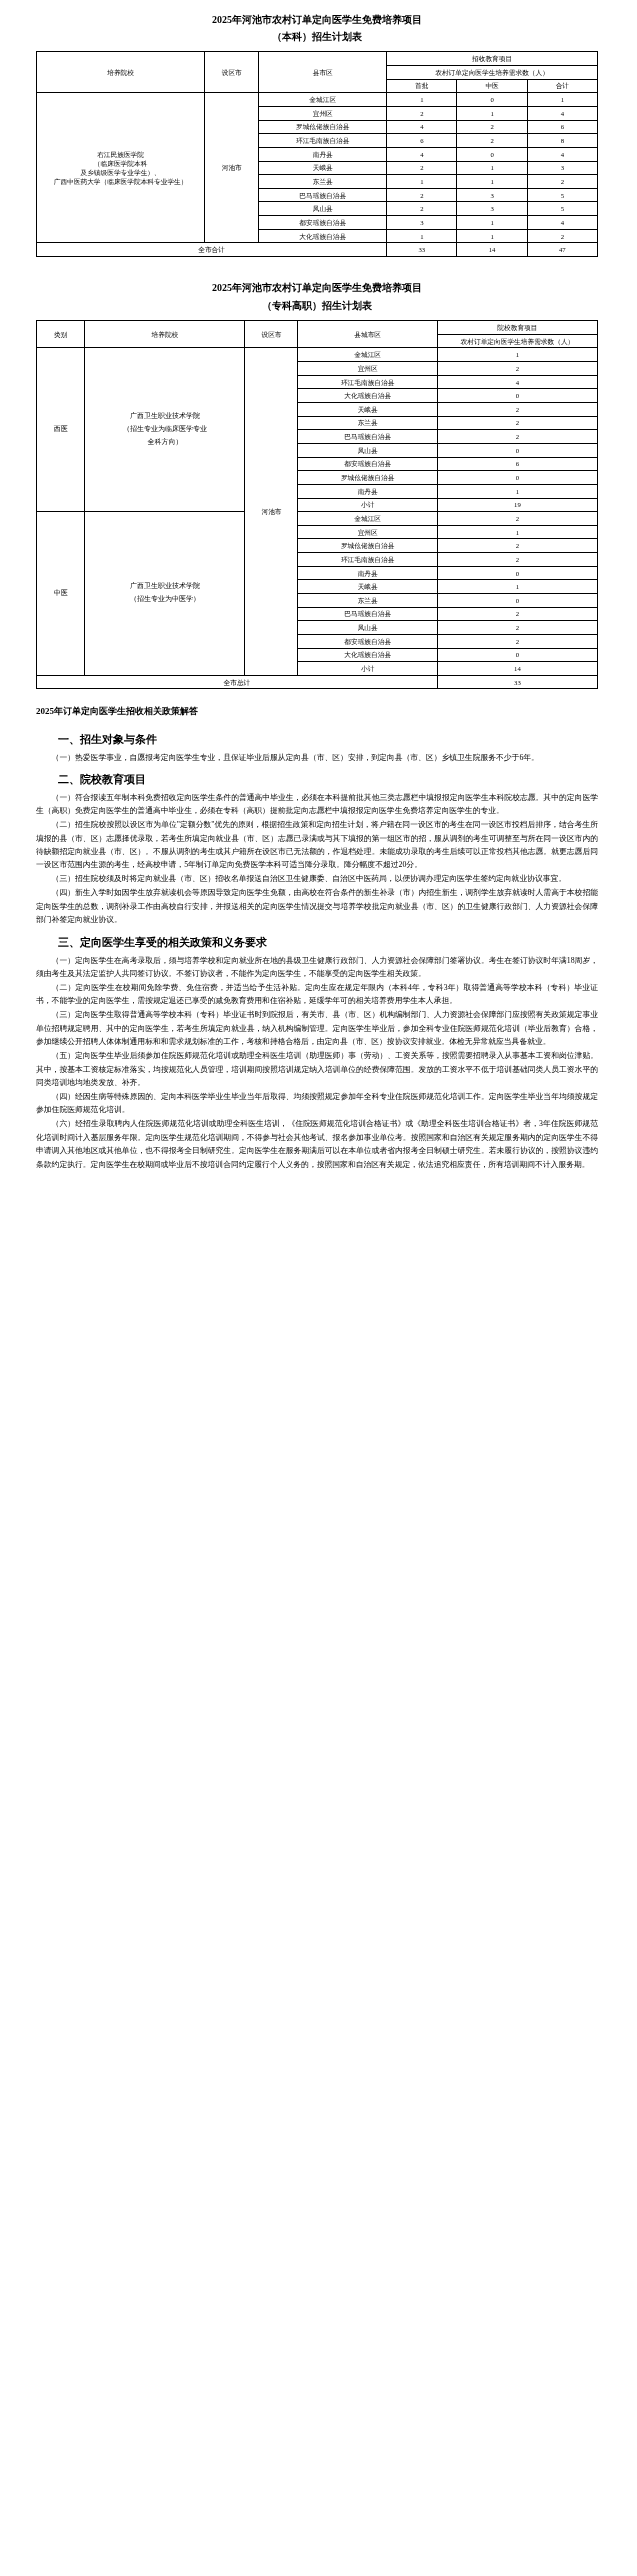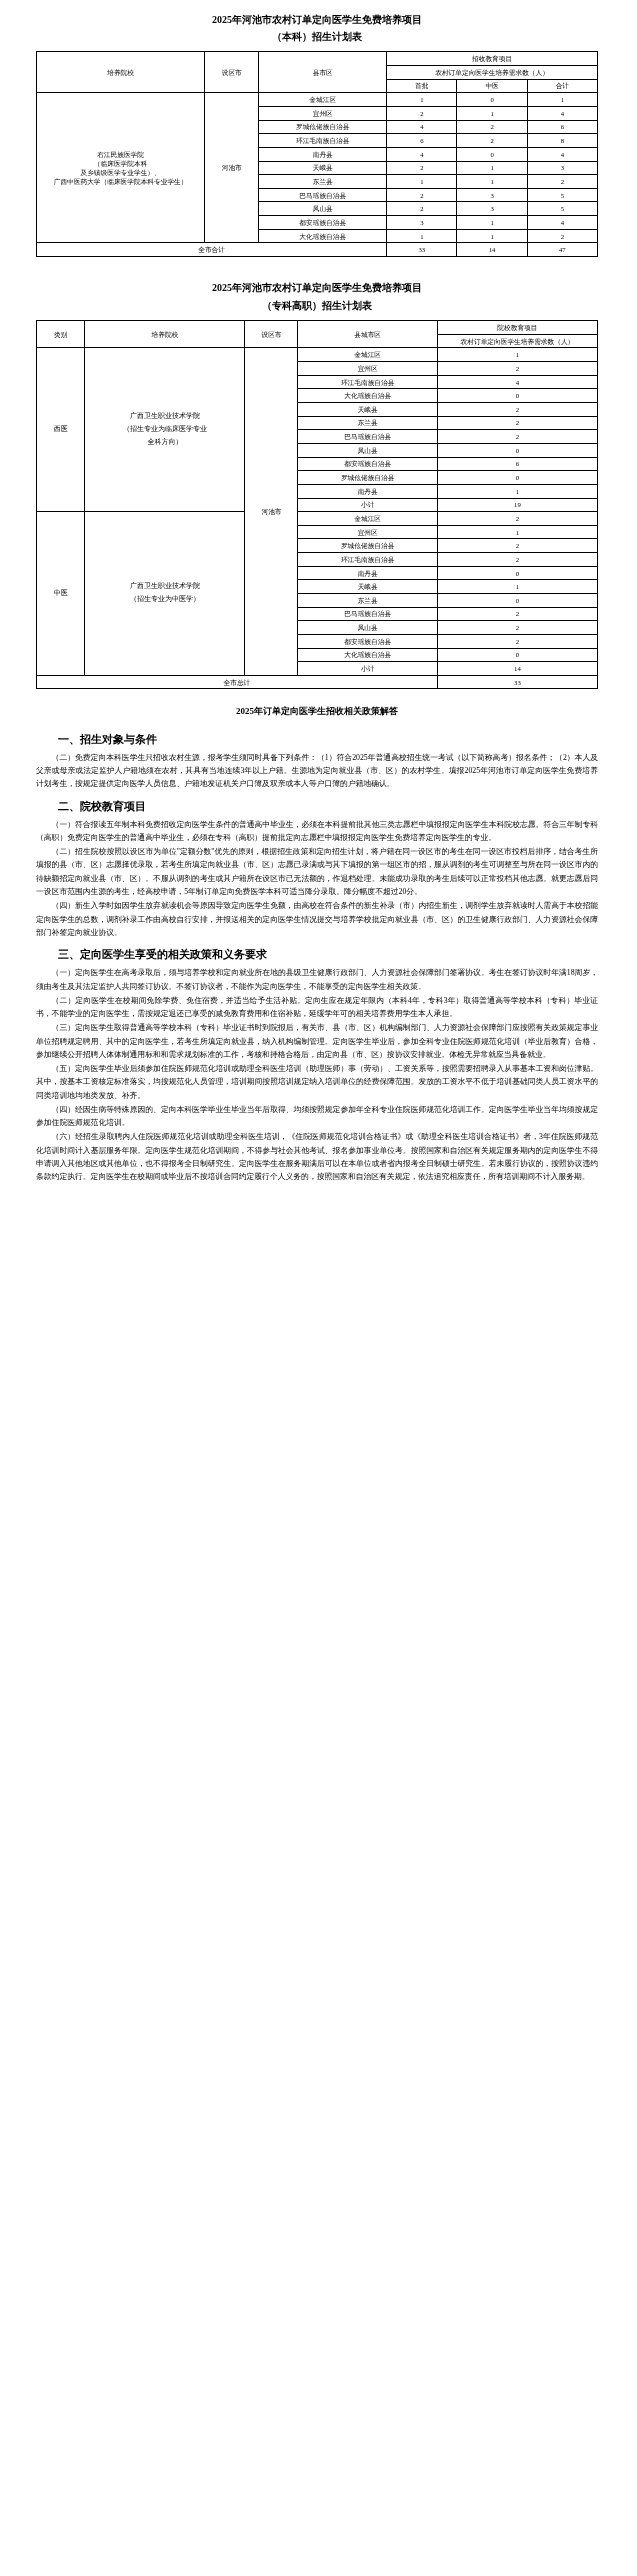--- a/index.html
+++ b/index.html
@@ -54,21 +54,21 @@
     vertical-align:middle;
     font-size:6.7px;
     line-height:1.35;
     padding:1.8px 1.2px;
   }
   table.plan2 th{font-weight:normal;}
   table.plan2 .sub{font-size:7px;line-height:1.9;padding:2.3px 4.7px;margin-left:48px;}
   .sum-row td{font-weight:normal;}
 
   h2.policy-title{
-    text-align:center;
+    text-align:left;
     font-size:9px;
     font-weight:bold;
     margin:0;
     padding:9.4px 0 5.9px 0;
   }
   .sec-h{
     font-size:11px;
     font-weight:bold;
     margin:5.9px 0 1.2px 0;
     text-indent:2em;
@@ -336,24 +336,25 @@
         </tbody>
     </table>
   </div>
 
   <div class="spacer"></div>
 
   <div class="block">
     <h2 class="policy-title">2025年订单定向医学生招收相关政策解答</h2>
     <div id="policybody">
         <div class="sec-h">一、招生对象与条件</div>
-        <p class="para">（二）免费定向本科医学生只招收农村生源，报考学生须同时具备下列条件：（1）符合2025年普通高校招生统一考试（以下简称高考）报名条件；（2）本人及父亲或母亲或法定监护人户籍地须在农村，其具有当地连续3年以上户籍。生源地为定向就业县（市、区）的农村学生。填报2025年河池市订单定向医学生免费培养计划考生，按规定提供定向医学人员信息、户籍地发证机关户口簿及双亲或本人等户口簿的户籍地确认。</p>
+        <p class="para">（一）热爱医学事业，自愿报考定向医学生专业，且保证毕业后服从定向县（市、区）安排，到定向县（市、区）乡镇卫生院服务不少于6年。</p>
         <div class="sec-h">二、院校教育项目</div>
-        <p class="para">（一）符合报读五年制本科免费招收定向医学生条件的普通高中毕业生，必须在本科提前批其他三类志愿栏中填报报定向医学生本科院校志愿。符合三年制专科（高职）免费定向医学生的普通高中毕业生，必须在专科（高职）提前批定向志愿栏中填报报定向医学生免费培养定向医学生的专业。</p>
+        <p class="para">（一）符合报读五年制本科免费招收定向医学生条件的普通高中毕业生，必须在本科提前批其他三类志愿栏中填报报定向医学生本科院校志愿。其中的定向医学生（高职）免费定向医学生的普通高中毕业生，必须在专科（高职）提前批定向志愿栏中填报报定向医学生免费培养定向医学生的专业。</p>
         <p class="para">（二）招生院校按照以设区市为单位"定额分数"优先的原则，根据招生政策和定向招生计划，将户籍在同一设区市的考生在同一设区市投档后排序，结合考生所填报的县（市、区）志愿择优录取，若考生所填定向就业县（市、区）志愿已录满或与其下填报的第一组区市的招，服从调剂的考生可调整至与所在同一设区市内的待缺额招定向就业县（市、区）。不服从调剂的考生或其户籍所在设区市已无法额的，作退档处理。未能成功录取的考生后续可以正常投档其他志愿。就更志愿后同一设区市范围内生源的考生，经高校申请，5年制订单定向免费医学本科可适当降分录取。降分幅度不超过20分。</p>
+        <p class="para">（三）招生院校须及时将定向就业县（市、区）招收名单报送自治区卫生健康委、自治区中医药局，以便协调办理定向医学生签约定向就业协议事宜。</p>
         <p class="para">（四）新生入学时如因学生放弃就读机会等原因导致定向医学生免额，由高校在符合条件的新生补录（市）内招生新生，调剂学生放弃就读时人需高于本校招能定向医学生的总数，调剂补录工作由高校自行安排，并报送相关的定向医学生情况提交与培养学校批定向就业县（市、区）的卫生健康行政部门、人力资源社会保障部门补签定向就业协议。</p>
         <div class="sec-h">三、定向医学生享受的相关政策和义务要求</div>
         <p class="para">（一）定向医学生在高考录取后，须与培养学校和定向就业所在地的县级卫生健康行政部门、人力资源社会保障部门签署协议。考生在签订协议时年满18周岁，须由考生及其法定监护人共同签订协议。不签订协议者，不能作为定向医学生，不能享受的定向医学生相关政策。</p>
         <p class="para">（二）定向医学生在校期间免除学费、免住宿费，并适当给予生活补贴。定向生应在规定年限内（本科4年，专科3年）取得普通高等学校本科（专科）毕业证书，不能学业的定向医学生，需按规定退还已享受的减免教育费用和住宿补贴，延缓学年可的相关培养费用学生本人承担。</p>
         <p class="para">（三）定向医学生取得普通高等学校本科（专科）毕业证书时到院报后，有关市、县（市、区）机构编制部门、人力资源社会保障部门应按照有关政策规定事业单位招聘规定聘用、其中的定向医学生，若考生所填定向就业县，纳入机构编制管理。定向医学生毕业后，参加全科专业住院医师规范化培训（毕业后教育）合格，参加继续公开招聘人体体制通用标和和需求规划标准的工作，考核和持格合格后，由定向县（市、区）按协议安排就业。体检无异常就应当具备就业。</p>
         <p class="para">（五）定向医学生毕业后须参加住院医师规范化培训或助理全科医生培训（助理医师）事（劳动）、工资关系等，按照需要招聘录入从事基本工资和岗位津贴。其中，按基本工资核定标准落实，均按规范化人员管理，培训期间按照培训规定纳入培训单位的经费保障范围。发放的工资水平不低于培训基础同类人员工资水平的同类培训地均地类发放、补齐。</p>
         <p class="para">（四）经因生病等特殊原因的、定向本科医学毕业生毕业当年后取得、均须按照规定参加年全科专业住院医师规范化培训工作。定向医学生毕业当年均须按规定参加住院医师规范化培训。</p>
         <p class="para">（六）经招生录取聘内人住院医师规范化培训或助理全科医生培训，《住院医师规范化培训合格证书》或《助理全科医生培训合格证书》者，3年住院医师规范化培训时间计入基层服务年限。定向医学生规范化培训期间，不得参与社会其他考试、报名参加事业单位考。按照国家和自治区有关规定服务期内的定向医学生不得申请调入其他地区或其他单位，也不得报考全日制研究生。定向医学生在服务期满后可以在本单位或者省内报考全日制硕士研究生。若未履行协议的，按照协议违约条款约定执行。定向医学生在校期间或毕业后不按培训合同约定履行个人义务的，按照国家和自治区有关规定，依法追究相应责任，所有培训期间不计入服务期。</p>
       </div>
   </div>

